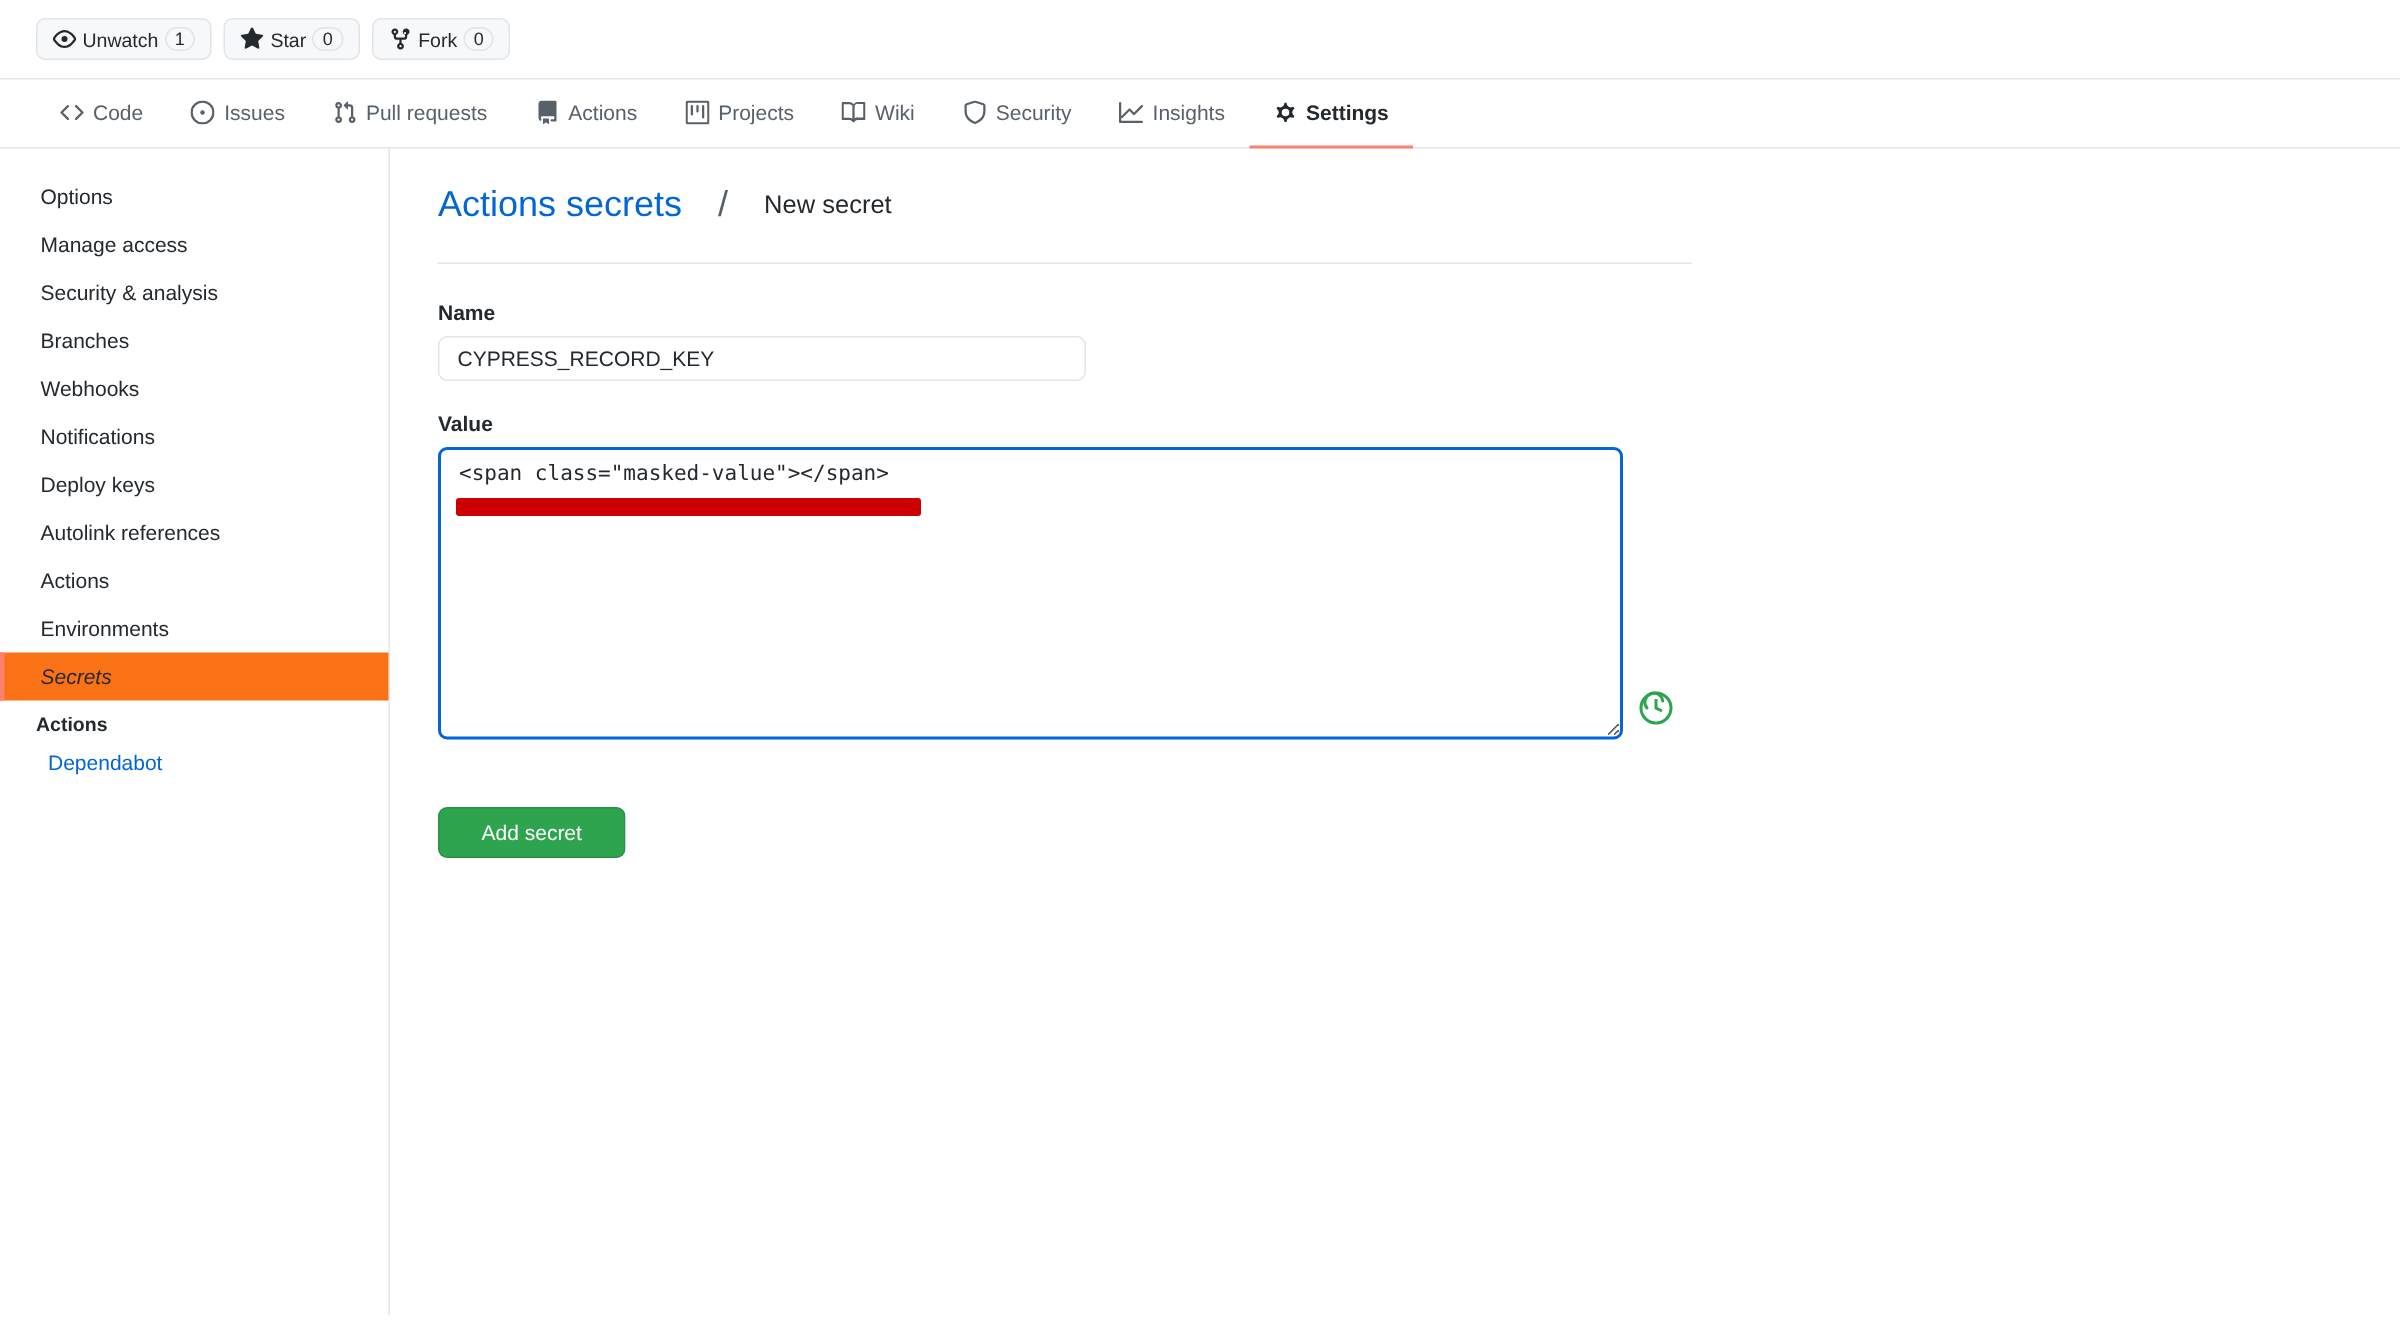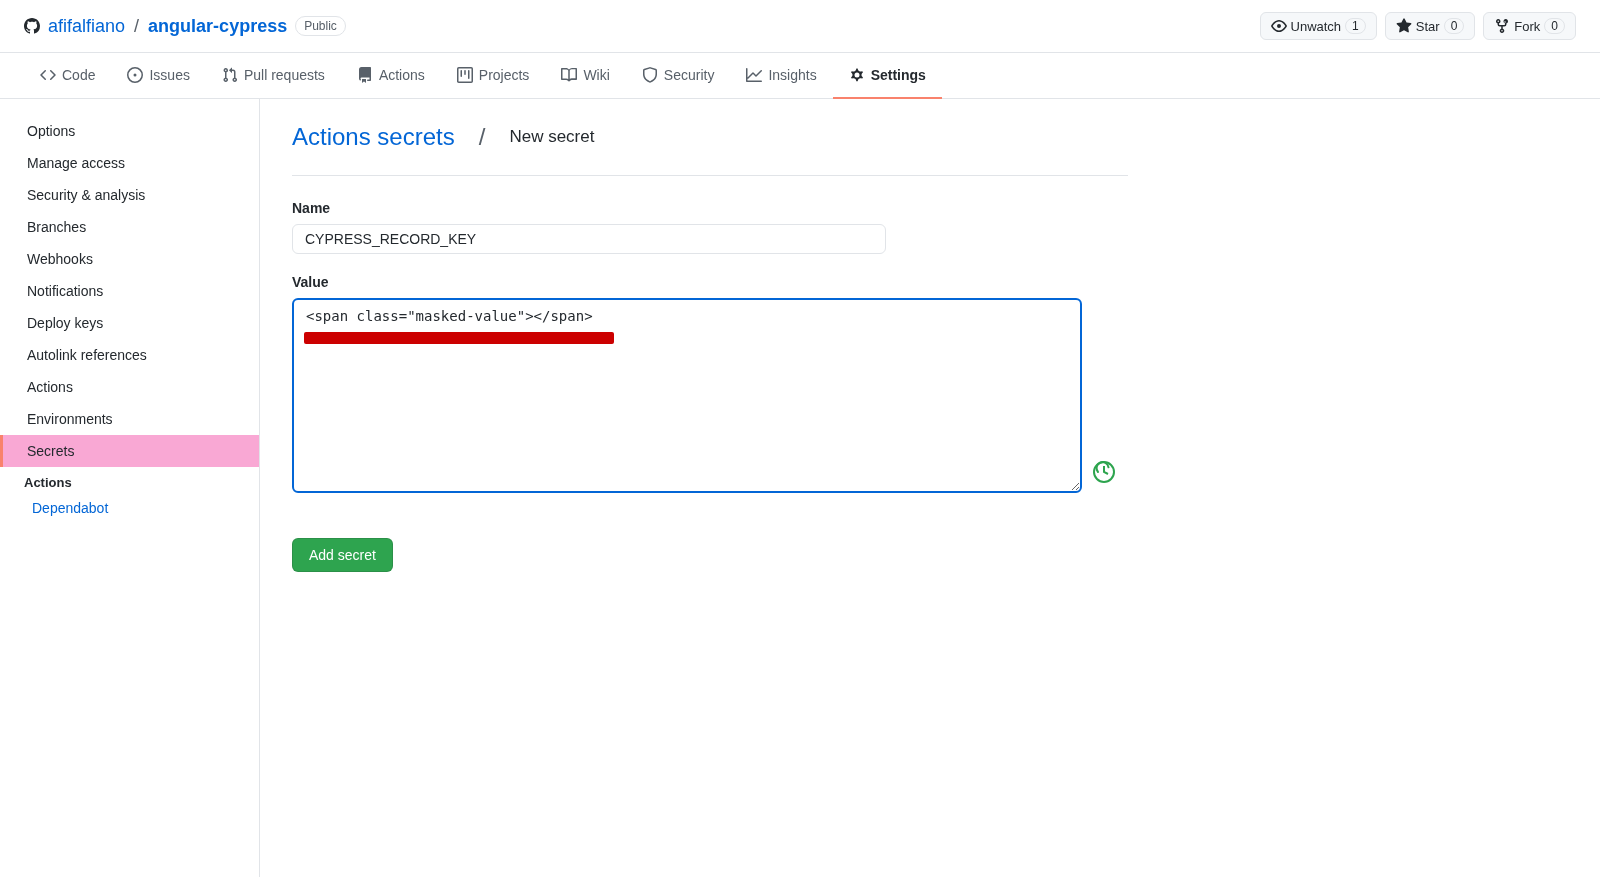--- a/index.html
+++ b/index.html
@@ -49,21 +49,21 @@
     
     .sidebar {
       width: 260px; min-width: 260px; border-right: 1px solid #e1e4e8;
       padding: 16px 0;
     }
     .sidebar-item {
       display: block; padding: 8px 24px; font-size: 14px; color: #24292e;
       cursor: pointer; border-left: 3px solid transparent;
       text-decoration: none;
     }
-    .sidebar-item.active { border-left-color: #f9826c; background: #f9a8d4; font-weight: 400; }
+    .sidebar-item.active { border-left-color: #f9826c; background: #f97316; font-weight: 400; font-style: italic; }
     .sidebar-section-header {
       padding: 8px 24px 4px; font-size: 13px; font-weight: 600; color: #24292e;
     }
     .sidebar-sub-item {
       display: block; padding: 6px 24px 6px 32px; font-size: 14px; color: #0366d6;
       cursor: pointer; text-decoration: none;
     }
 
     
     .content { flex: 1; padding: 24px 32px; max-width: 900px; }
@@ -74,69 +74,51 @@
       color: #0366d6; font-size: 24px; font-weight: 400; text-decoration: none;
     }
     .page-heading .separator { color: #586069; font-size: 24px; margin: 0 8px; }
     .page-heading .page-title-text { font-size: 17px; font-weight: 400; color: #24292e; }
     .divider { border: none; border-top: 1px solid #e1e4e8; margin-bottom: 24px; }
 
     
     .form-group { margin-bottom: 20px; }
     .form-label { display: block; font-size: 14px; font-weight: 600; margin-bottom: 8px; color: #24292e; }
     .form-input {
-      width: 594px; max-width: 100%; padding: 6px 12px;
+      width: 432px; max-width: 100%; padding: 6px 12px;
       border: 1px solid #e1e4e8; border-radius: 6px; font-size: 14px;
       color: #24292e; outline: none;
     }
 
     .value-textarea-wrapper { position: relative; }
     .form-textarea {
       width: 790px; max-width: 100%; height: 195px;
       padding: 8px 12px; border: 2px solid #0366d6;
       border-radius: 6px; font-size: 14px; font-family: monospace;
       resize: vertical; outline: none; color: #24292e;
     }
     .textarea-icon {
       position: absolute; bottom: 12px; right: 12px;
       width: 24px; height: 24px; cursor: pointer;
     }
 
     
     .btn-green {
       background: #2ea44f; color: #fff; border: 1px solid rgba(27,31,35,.15);
-      border-radius: 6px; padding: 8px 16px; font-size: 14px; font-weight: 500;
+      border-radius: 6px; padding: 8px 28px; font-size: 14px; font-weight: 500;
       cursor: pointer;
     }
 
     
     .icon-svg { width: 16px; height: 16px; vertical-align: middle; fill: currentColor; }
   </style>
 </head>
 <body>
 
 <div class="top-bar">
-  <div class="top-bar-left">
-    <svg class="icon-svg" viewBox="0 0 16 16">
-      <path d="M8 0C3.58 0 0 3.58 0 8c0 3.54 2.29 6.53 5.47 7.59.4.07.55-.17.55-.38
-        0-.19-.01-.82-.01-1.49-2.01.37-2.53-.49-2.69-.94-.09-.23-.48-.94-.82-1.13
-        -.28-.15-.68-.52-.01-.53.63-.01 1.08.58 1.23.82.72 1.21 1.87.87 2.33.66
-        .07-.52.28-.87.51-1.07-1.78-.2-3.64-.89-3.64-3.95 0-.87.31-1.59.82-2.15
-        -.08-.2-.36-1.02.08-2.12 0 0 .67-.21 2.2.82.64-.18 1.32-.27 2-.27
-        .68 0 1.36.09 2 .27 1.53-1.04 2.2-.82 2.2-.82.44 1.1.16 1.92.08 2.12
-        .51.56.82 1.27.82 2.15 0 3.07-1.87 3.75-3.65 3.95.29.25.54.73.54 1.48
-        0 1.07-.01 1.93-.01 2.2 0 .21.15.46.55.38A8.013 8.013 0 0016 8c0-4.42-3.58-8-8-8z"></path>
-    </svg>
-    <span class="repo-name">
-      <span class="owner">afifalfiano</span>
-      <span class="separator">/</span>
-      <span class="repo">angular-cypress</span>
-    </span>
-    <span class="public-badge">Public</span>
-  </div>
   <div class="top-bar-right">
     <button class="action-btn">
       <svg class="icon-svg" viewBox="0 0 16 16">
         <path d="M1.679 7.932c.412-.621 1.242-1.75 2.366-2.717C5.175 4.242 6.527 3.5 8 3.5c1.473 0 2.825.742 3.955 1.715 1.124.967 1.954 2.096 2.366 2.717a.119.119 0 010 .136c-.412.621-1.242 1.75-2.366 2.717C10.825 11.758 9.473 12.5 8 12.5c-1.473 0-2.825-.742-3.955-1.715C2.92 9.818 2.09 8.69 1.679 8.068a.119.119 0 010-.136zM8 2c-1.981 0-3.67.992-4.933 2.078C1.797 5.169.88 6.423.43 7.1a1.619 1.619 0 000 1.798c.45.678 1.367 1.932 2.637 3.024C4.329 13.008 6.019 14 8 14c1.981 0 3.67-.992 4.933-2.078 1.27-1.091 2.187-2.346 2.637-3.023a1.619 1.619 0 000-1.798c-.45-.678-1.367-1.932-2.637-3.023C11.671 2.992 9.981 2 8 2zm0 8a2 2 0 100-4 2 2 0 000 4z"></path>
       </svg>
       <span>Unwatch</span>
       <span class="count">1</span>
     </button>
     <button class="action-btn">
       <svg class="icon-svg" viewBox="0 0 16 16">

